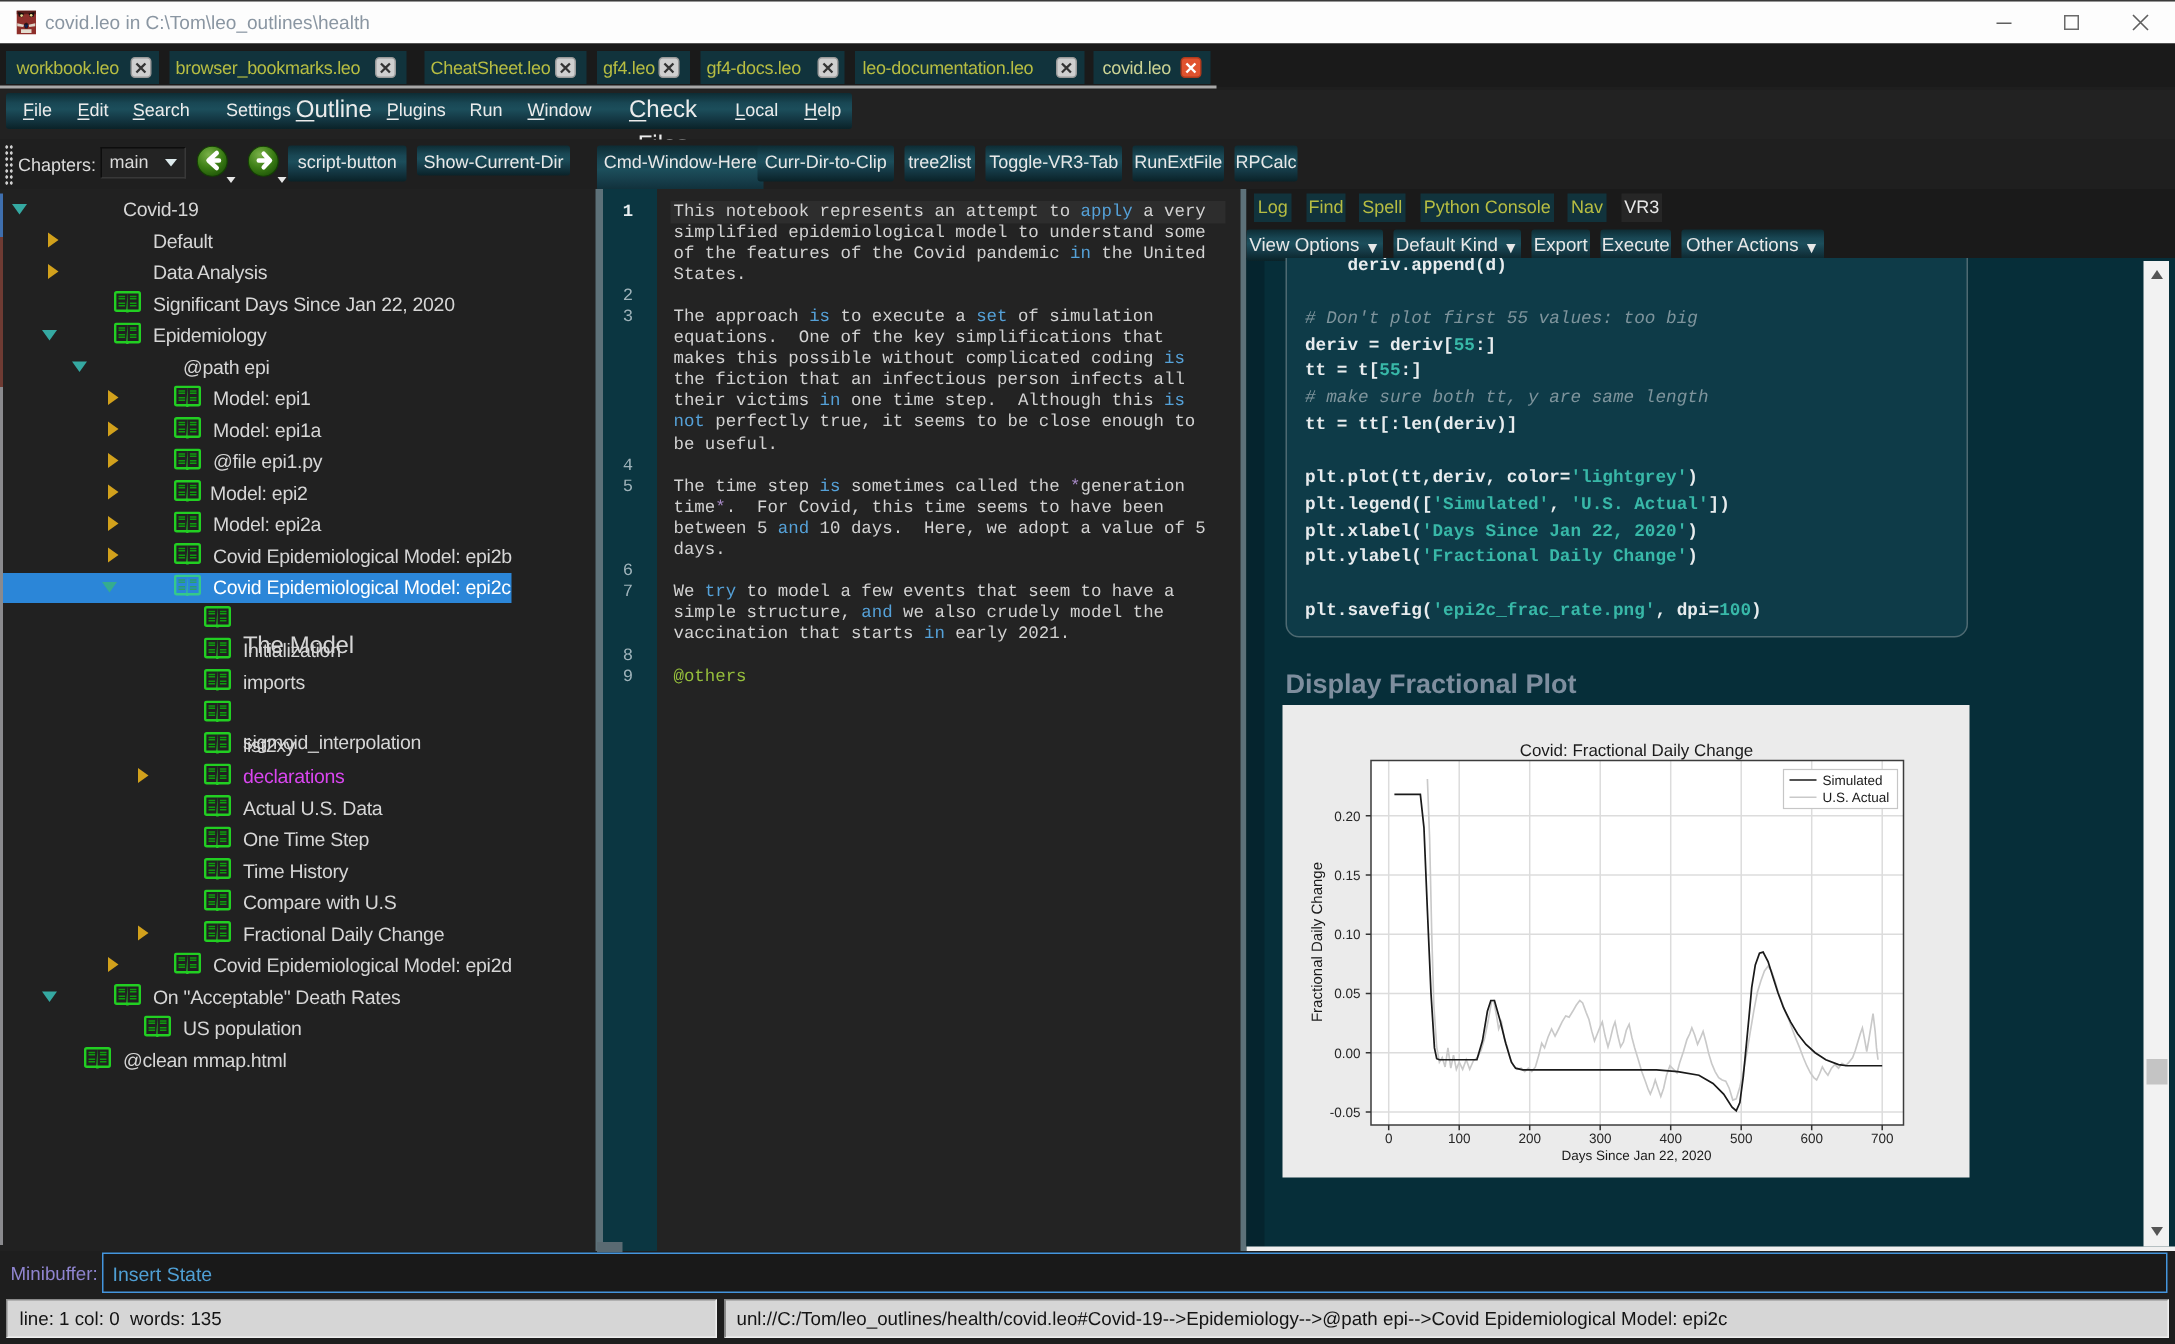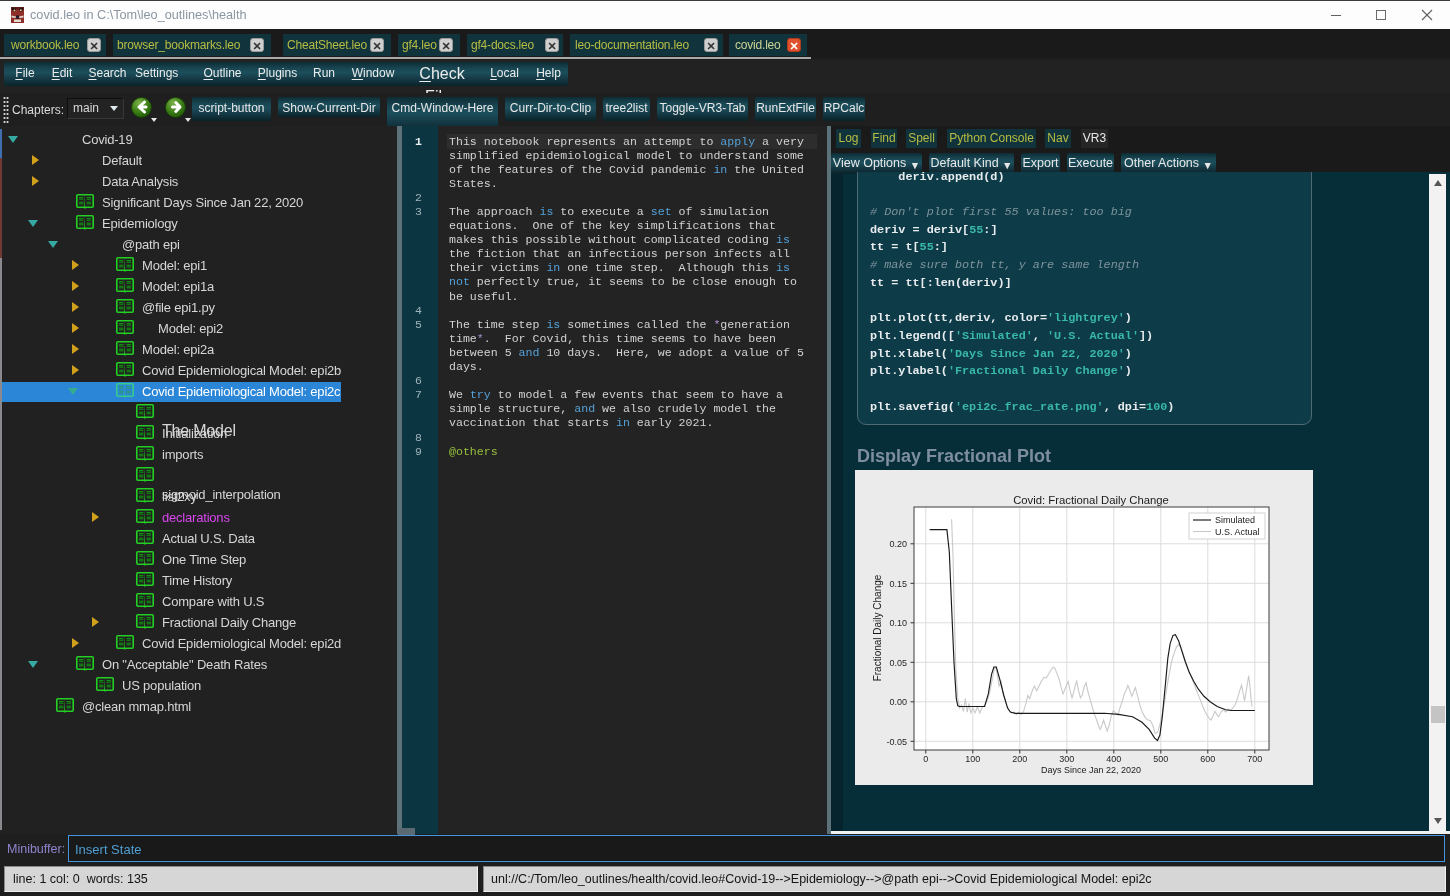--- a/index.html
+++ b/index.html
@@ -52,22 +52,22 @@
 <div class="tabx" style="left:704px">✕</div>
 <div class="tab" style="left:729px;width:78px;padding-left:6px;color:#ccd394">covid.leo</div>
 <div class="tabx" style="left:787px;background:#e0522e;border-color:#b03a1c;color:#fff">✕</div>
 <div class="abs" style="left:0;top:56.5px;width:811px;height:2.5px;background:#a8a8a8"></div>
 
 <div class="abs" style="left:0;top:60px;width:1450px;height:33px;background:#222"></div>
 <div class="teal-btn" style="left:4px;top:62px;width:564px;height:24px"></div>
 <div class="abs" style="left:8px;top:62px;width:34px;height:24px;color:#ececec;font-size:12px;line-height:23px;text-align:center"><u>F</u>ile</div>
 <div class="abs" style="left:44px;top:62px;width:36px;height:24px;color:#ececec;font-size:12px;line-height:23px;text-align:center"><u>E</u>dit</div>
 <div class="abs" style="left:82px;top:62px;width:51px;height:24px;color:#ececec;font-size:12px;line-height:23px;text-align:center"><u>S</u>earch</div>
-<div class="abs" style="left:135px;top:62px;width:59px;height:24px;color:#ececec;font-size:12px;line-height:23px;text-align:left">Settings</div>
-<div class="abs" style="left:196px;top:62px;width:53px;height:24px;color:#ececec;font-size:12px;line-height:23px;text-align:center"><u>O</u>utline</div>
+<div class="abs" style="left:135px;top:62px;width:59px;height:24px;color:#ececec;font-size:12px;line-height:23px;text-align:right">Settings</div>
+<div class="abs" style="left:196px;top:62px;width:53px;height:24px;color:#ececec;font-size:16px;line-height:23px;text-align:center"><u>O</u>utline</div>
 <div class="abs" style="left:251px;top:62px;width:53px;height:24px;color:#ececec;font-size:12px;line-height:23px;text-align:center"><u>P</u>lugins</div>
 <div class="abs" style="left:306px;top:62px;width:36px;height:24px;color:#ececec;font-size:12px;line-height:23px;text-align:center">Run</div>
 <div class="abs" style="left:344px;top:62px;width:58px;height:24px;color:#ececec;font-size:12px;line-height:23px;text-align:center"><u>W</u>indow</div>
 <div class="abs" style="left:404px;top:62px;width:76px;height:24px;color:#ececec;font-size:16px;line-height:23px;text-align:center"><u>C</u>heck Files</div>
 <div class="abs" style="left:482px;top:62px;width:45px;height:24px;color:#ececec;font-size:12px;line-height:23px;text-align:center"><u>L</u>ocal</div>
 <div class="abs" style="left:529px;top:62px;width:39px;height:24px;color:#ececec;font-size:12px;line-height:23px;text-align:center"><u>H</u>elp</div>
 <div class="abs" style="left:0;top:93px;width:1450px;height:33px;background:#1f1f1f"></div>
 <div class="abs" style="left:3px;top:96px;width:6px;height:28px;
  background-image:radial-gradient(circle,#cfcfcf 1px,transparent 1.2px);background-size:3px 4px"></div>
 <div class="abs" style="left:12px;top:103px;color:#dcdcdc;font-size:12px">Chapters:</div>
@@ -93,21 +93,21 @@
         <stop offset="55%" stop-color="#3d7f16"></stop>
         <stop offset="100%" stop-color="#1c5206"></stop>
       </radialGradient>
     </defs>
 <circle cx="10.5" cy="10.5" r="10" fill="url(#g175)" stroke="#143f04" stroke-width="0.8"></circle>
 <path d="M7.5 10 L14.3 10 M10.8 5.5 L15 10 L10.8 14.5" stroke="#fff" stroke-width="3" fill="none" stroke-linecap="round" stroke-linejoin="round"></path>
   </svg>
 <div class="abs" style="left:184.5px;top:117.5px;width:0;height:0;border-left:3.2px solid transparent;border-right:3.2px solid transparent;border-top:4.5px solid #e6e6e6"></div>
 <div class="teal-btn" style="left:192px;top:97px;width:79px;height:24px;line-height:23px">script-button</div>
 <div class="teal-btn" style="left:278px;top:97px;width:102px;height:20px;line-height:23px">Show-Current-Dir</div>
-<div class="teal-btn" style="left:387px;top:97px;width:111px;height:36px;line-height:23px">Cmd-Window-Here</div>
+<div class="teal-btn" style="left:398px;top:97px;width:111px;height:36px;line-height:23px">Cmd-Window-Here</div>
 <div class="teal-btn" style="left:505px;top:97px;width:91px;height:24px;line-height:23px">Curr-Dir-to-Clip</div>
 <div class="teal-btn" style="left:603px;top:97px;width:47px;height:24px;line-height:23px">tree2list</div>
 <div class="teal-btn" style="left:657px;top:97px;width:91px;height:24px;line-height:23px">Toggle-VR3-Tab</div>
 <div class="teal-btn" style="left:755px;top:97px;width:61px;height:24px;line-height:23px">RunExtFile</div>
 <div class="teal-btn" style="left:823px;top:97px;width:42px;height:24px;line-height:23px">RPCalc</div>
 <div class="abs" style="left:0;top:126px;width:397px;height:708px;background:#212121"></div>
 <div class="abs" style="left:0;top:129px;width:1.5px;height:29px;background:#3f6fae"></div>
 <div class="abs" style="left:0;top:158px;width:1.5px;height:100px;background:#6f3b33"></div>
 <div class="abs" style="left:0;top:258px;width:1.5px;height:572px;background:#8a8a8e"></div>
 <div class="abs" style="left:397px;top:126px;width:4.5px;height:708px;background:#5d7179"></div>
@@ -170,21 +170,21 @@
   </svg>
 <div class="abs" style="left:142px;top:299.5px;font-size:13px;letter-spacing:-0.2px;color:#d6d6d6">@file epi1.py</div>
 <div class="abs" style="left:72px;top:323.0px;width:0;height:0;border-top:5.5px solid transparent;border-bottom:5.5px solid transparent;border-left:7.5px solid #d2a11c"></div>
 <svg class="abs" style="left:116px;top:320px" width="18" height="15" viewBox="0 0 18 15">
 <rect x="0.8" y="0.8" width="16.4" height="12.4" rx="1" fill="none" stroke="#22cf22" stroke-width="1.6"></rect>
 <path d="M9 0.8 L9 13.2 L9.9 14.4 L8.1 14.4 Z" fill="#22cf22"></path>
 <g stroke="#0f9b0f" stroke-width="1.0">
 <path d="M3 3.6 h4.4 M3 5.2 h4.4 M3 8.2 h4.4 M3 9.8 h4.4 M10.6 3.6 h4.4 M10.6 5.2 h4.4 M10.6 8.2 h4.4 M10.6 9.8 h4.4"></path>
 </g>
   </svg>
-<div class="abs" style="left:158px;top:320.5px;font-size:13px;letter-spacing:-0.2px;color:#d6d6d6">Model: epi2</div>
+<div class="abs" style="left:140px;top:320.5px;font-size:13px;letter-spacing:-0.2px;color:#d6d6d6">Model: epi2</div>
 <div class="abs" style="left:72px;top:344.0px;width:0;height:0;border-top:5.5px solid transparent;border-bottom:5.5px solid transparent;border-left:7.5px solid #d2a11c"></div>
 <svg class="abs" style="left:116px;top:341px" width="18" height="15" viewBox="0 0 18 15">
 <rect x="0.8" y="0.8" width="16.4" height="12.4" rx="1" fill="none" stroke="#22cf22" stroke-width="1.6"></rect>
 <path d="M9 0.8 L9 13.2 L9.9 14.4 L8.1 14.4 Z" fill="#22cf22"></path>
 <g stroke="#0f9b0f" stroke-width="1.0">
 <path d="M3 3.6 h4.4 M3 5.2 h4.4 M3 8.2 h4.4 M3 9.8 h4.4 M10.6 3.6 h4.4 M10.6 5.2 h4.4 M10.6 8.2 h4.4 M10.6 9.8 h4.4"></path>
 </g>
   </svg>
 <div class="abs" style="left:142px;top:341.5px;font-size:13px;letter-spacing:-0.2px;color:#d6d6d6">Model: epi2a</div>
 <div class="abs" style="left:72px;top:365.0px;width:0;height:0;border-top:5.5px solid transparent;border-bottom:5.5px solid transparent;border-left:7.5px solid #d2a11c"></div>

